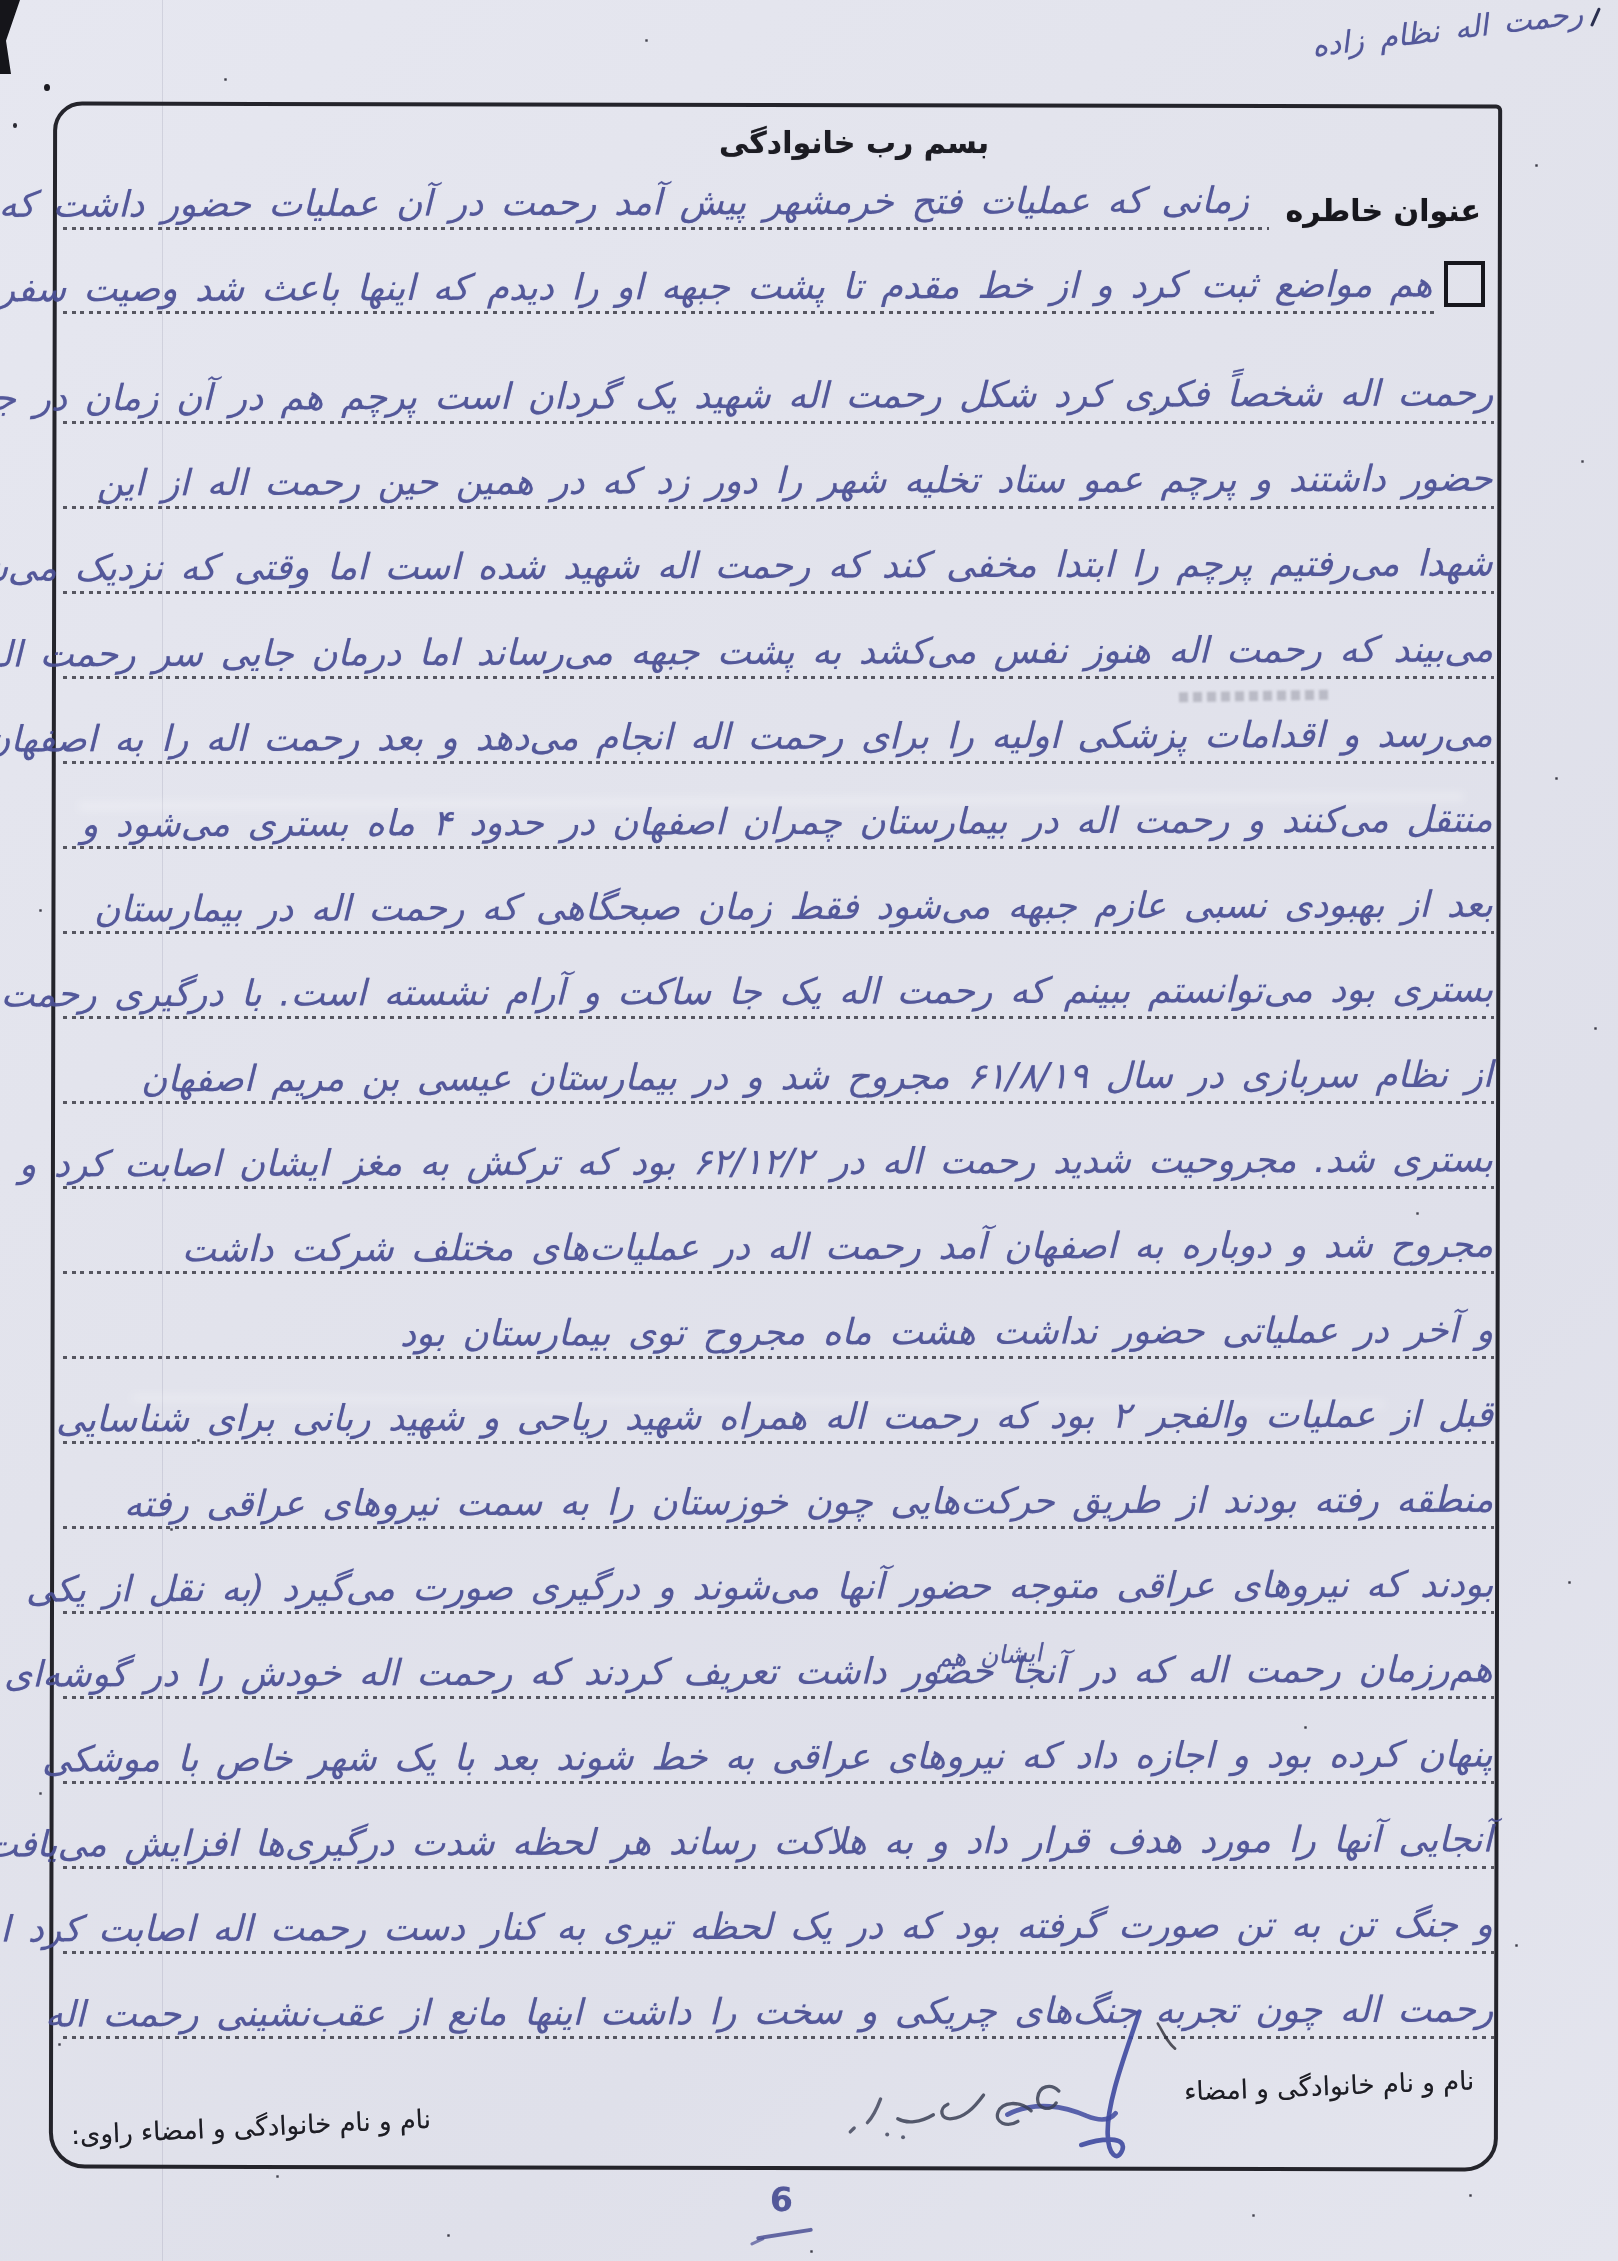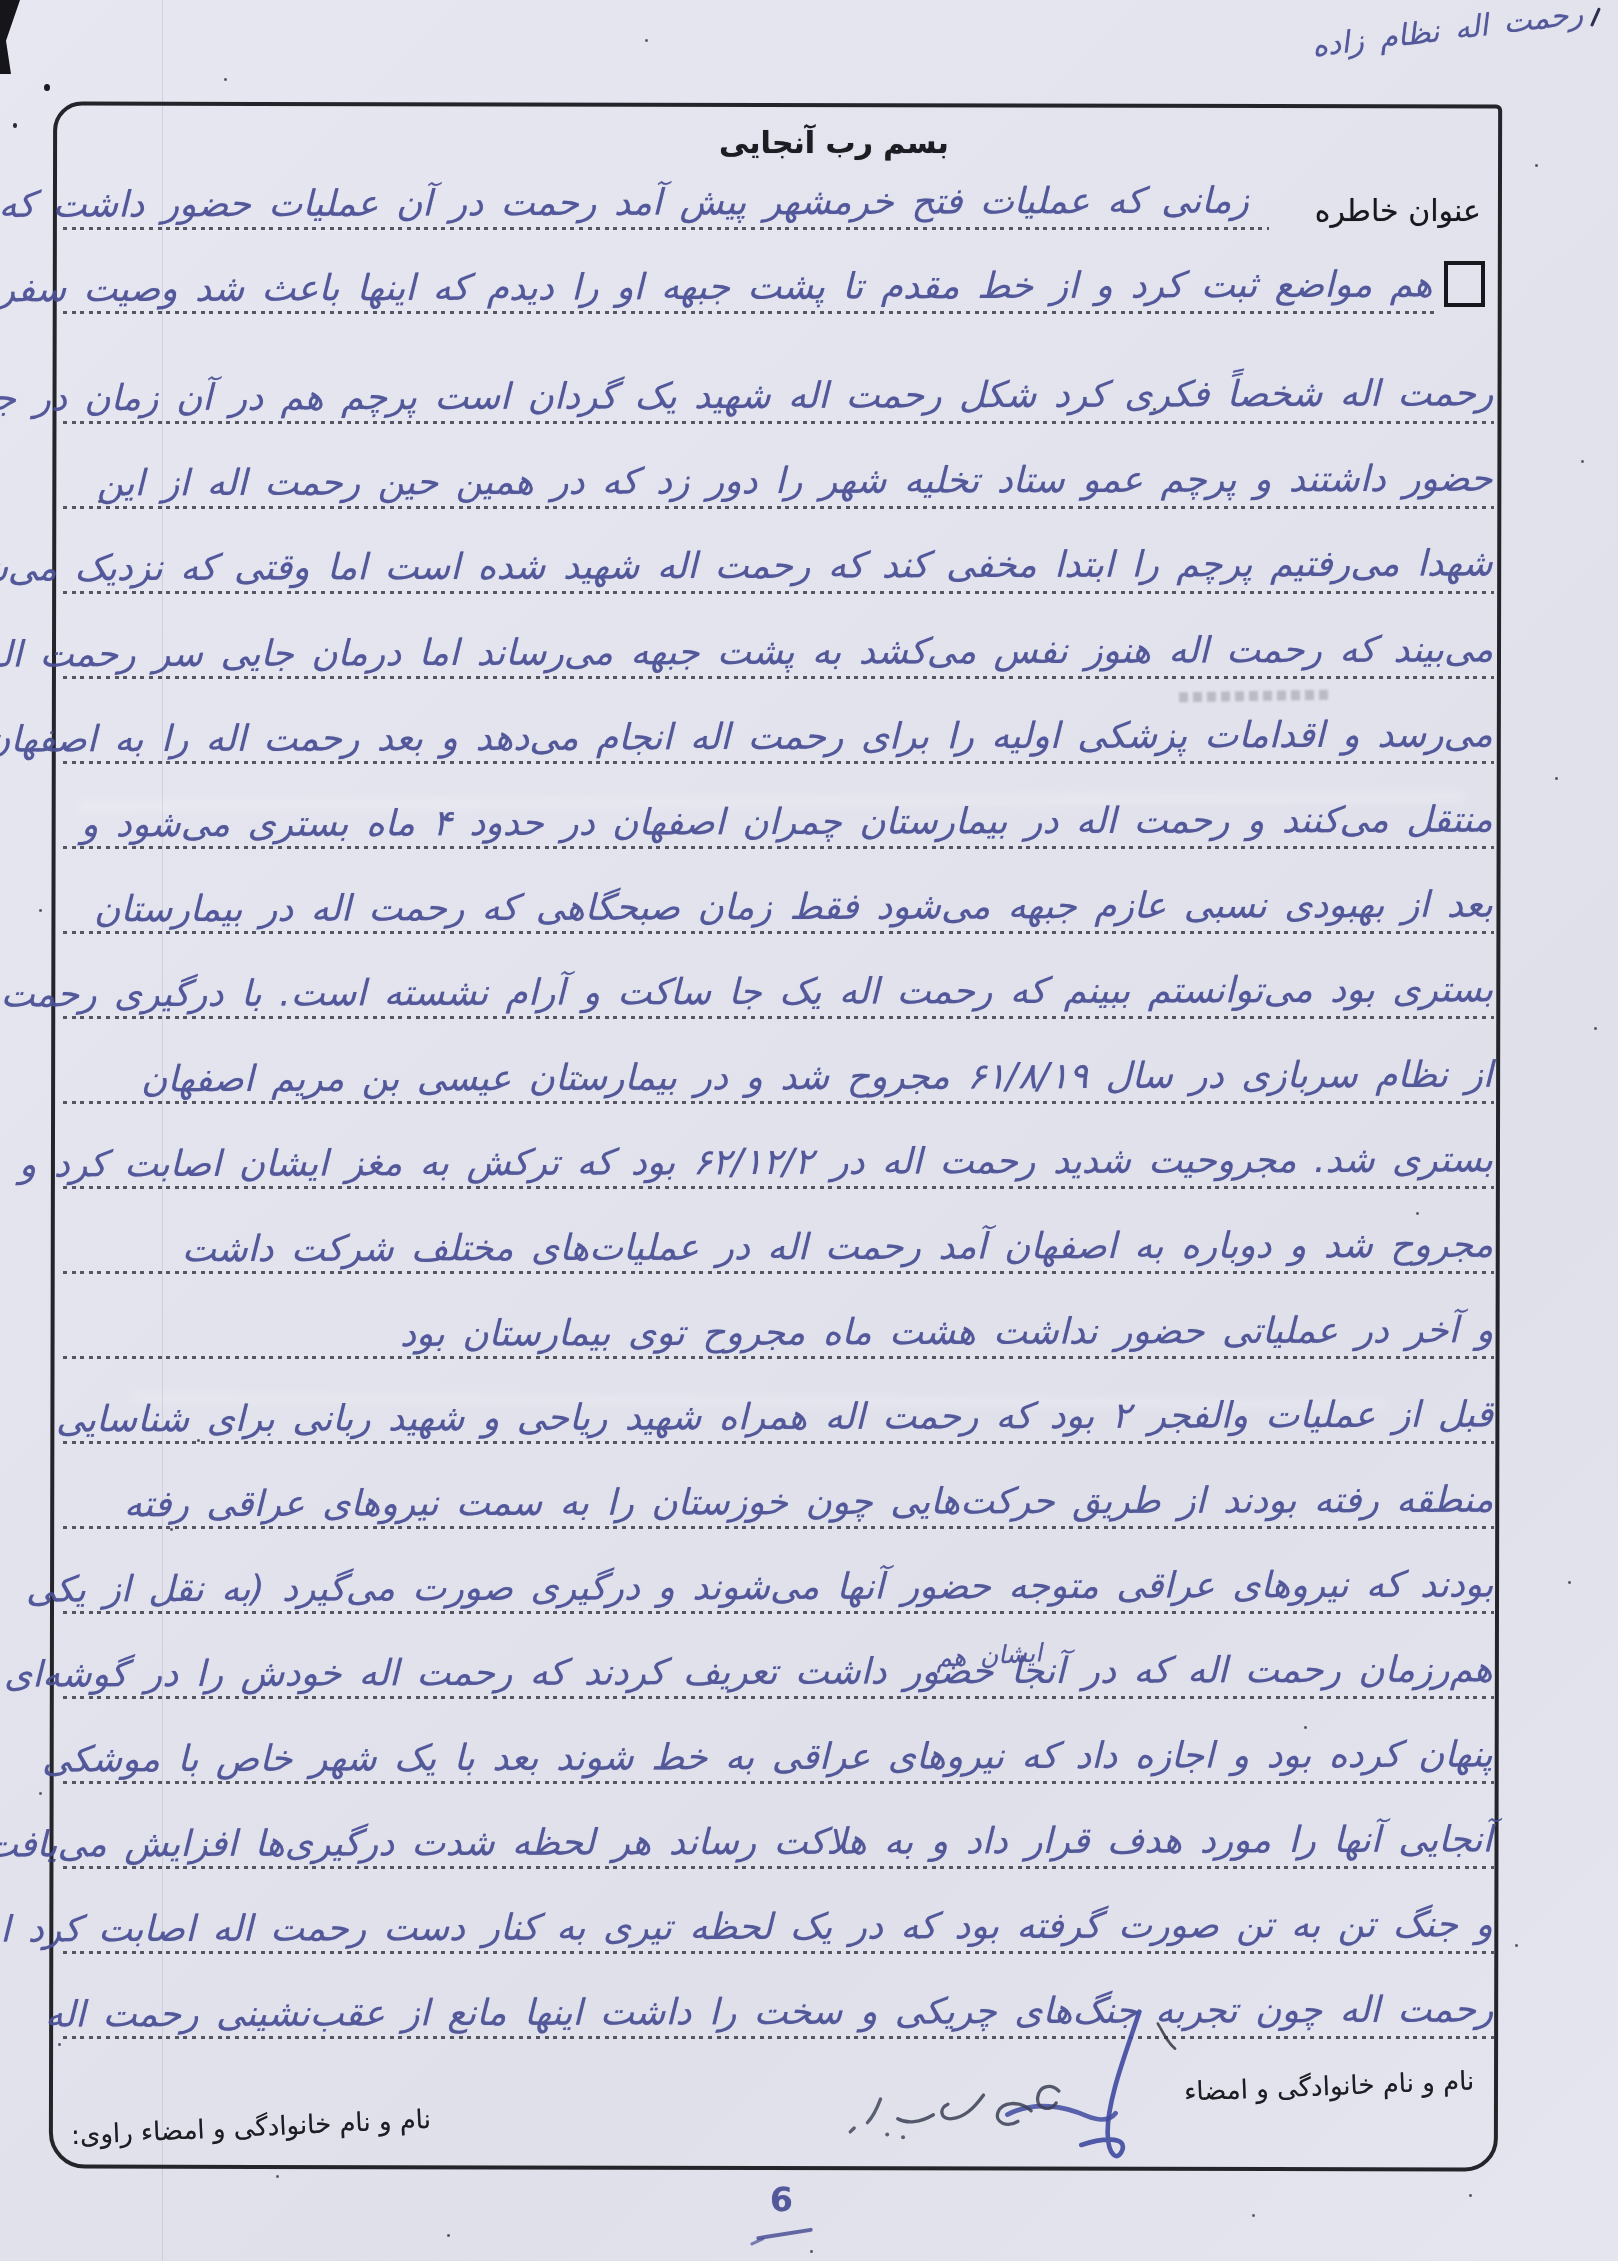--- a/index.html
+++ b/index.html
@@ -28,21 +28,21 @@
       277px 2176px 0 0.7px #44444f,59px 2044px 0 0.7px #3c3c48,1417px 1213px 0 0.7px #44444f,
       1154px 409px 0 0.7px #3c3c48,580px 1075px 0 0.7px #44444f,1305px 1727px 0 0.7px #3c3c48;}
   #print-smudge{left:1179px;top:691px;width:153px;height:10px;opacity:.5;transform:rotate(-1deg);
     background:repeating-linear-gradient(90deg,rgba(85,85,100,.55) 0 8.6px,transparent 8.6px 14px);
     filter:blur(0.9px);}
   
   #frame{left:51px;top:103px;width:1449px;height:2067px;border:4.6px solid #24242b;
     border-radius:29px 6px 33px 36px;transform:rotate(.12deg);box-sizing:border-box;}
   #header-title{left:719px;top:125px;font-size:30px;font-weight:700;color:#1c1c23;
     letter-spacing:1.3px;direction:rtl;text-shadow:0 0 0.7px rgba(28,28,35,.55);}
-  #memory-title-label{right:137px;top:193px;font-size:30px;font-weight:400;color:#17171d;
+  #memory-title-label{right:137px;top:193px;font-size:30px;font-weight:700;color:#17171d;
     direction:rtl;text-shadow:0 0 0.7px rgba(23,23,29,.6);}
   #title-checkbox{left:1444px;top:261px;width:41px;height:46px;border:4.6px solid #17171d;box-sizing:border-box;background:transparent;}
   .rule{position:absolute;height:2.6px;opacity:.78;
     background:repeating-linear-gradient(to right,#2e2e38 0 4px,transparent 4px 8.6px);}
   
   .hw{position:absolute;direction:rtl;white-space:nowrap;font-style:italic;
     font-size:36px;line-height:1;color:#4b5095;word-spacing:6px;letter-spacing:0.3px;
     text-shadow:0 0 0.8px rgba(72,78,150,.55);opacity:.94;transform:rotate(-.2deg);}
   #corner-note{right:34px;top:14.5px;font-size:30px;transform:rotate(-7deg);}
   #interlinear-note{left:936px;top:1643px;font-size:25px;transform:rotate(-3deg);}
@@ -69,21 +69,21 @@
   <div class="abs" id="pen-tick"></div>
   <div class="abs" id="fold-crease"></div>
   <div class="abs" id="wrinkle1"></div>
   <div class="abs" id="wrinkle2"></div>
   <div class="abs" id="speckles"></div>
   <div class="abs" id="print-smudge"></div>
 
   <div class="hw" id="corner-note">رحمت اله نظام زاده</div>
 
   <div class="abs" id="frame"></div>
-  <div class="abs" id="header-title">بسم رب آنجایی</div>
+  <div class="abs" id="header-title">بسم رب خانوادگی</div>
   <div class="abs" id="memory-title-label">عنوان خاطره</div>
   <div class="abs" id="title-checkbox"></div>
 
   <div id="writing-area">
       <div class="rule" style="left: 63px; top: 227px; width: 1206px;"></div>
       <div class="hw" style="top: 185px; right: 369px;">زمانی که عملیات فتح خرمشهر پیش آمد رحمت در آن عملیات حضور داشت که پیکر او را</div>
       <div class="rule" style="left: 63px; top: 311px; width: 1371px;"></div>
       <div class="hw" style="top: 269px; right: 185px;">هم مواضع ثبت کرد و از خط مقدم تا پشت جبهه او را دیدم که اینها باعث شد وصیت سفر به</div>
       <div class="rule" style="left: 63px; top: 421px; width: 1431px;"></div>
       <div class="hw" style="top: 378px; right: 125px;">رحمت اله شخصاً فکری کرد شکل رحمت اله شهید یک گردان است پرچم هم در آن زمان در جبهه</div>

